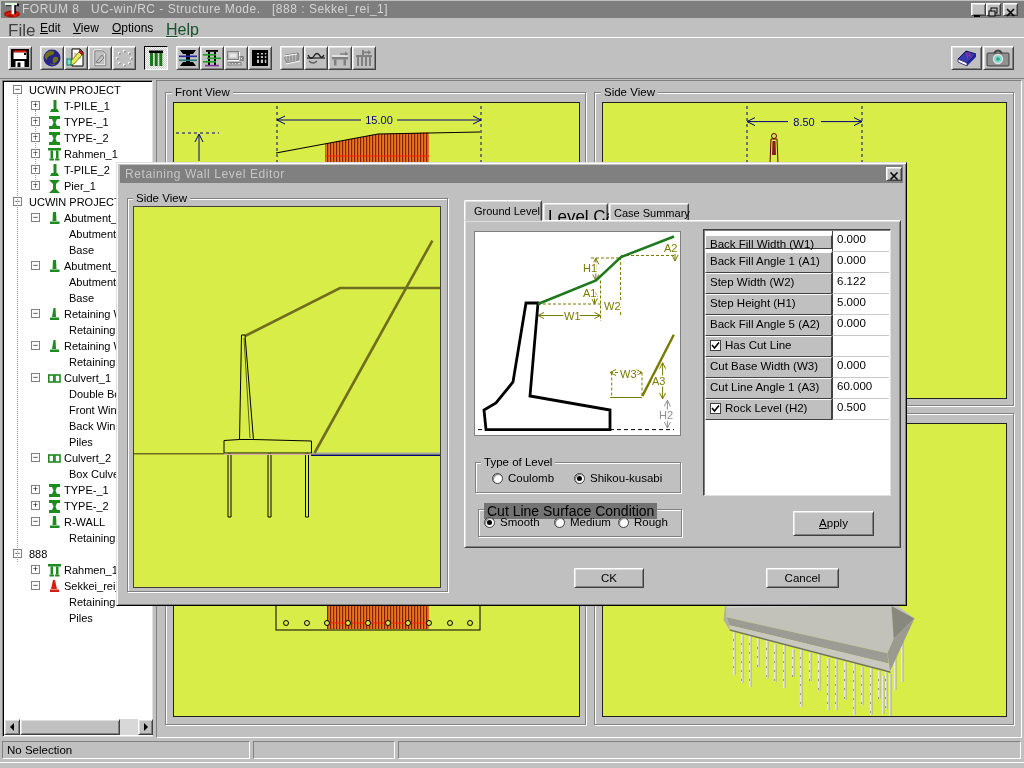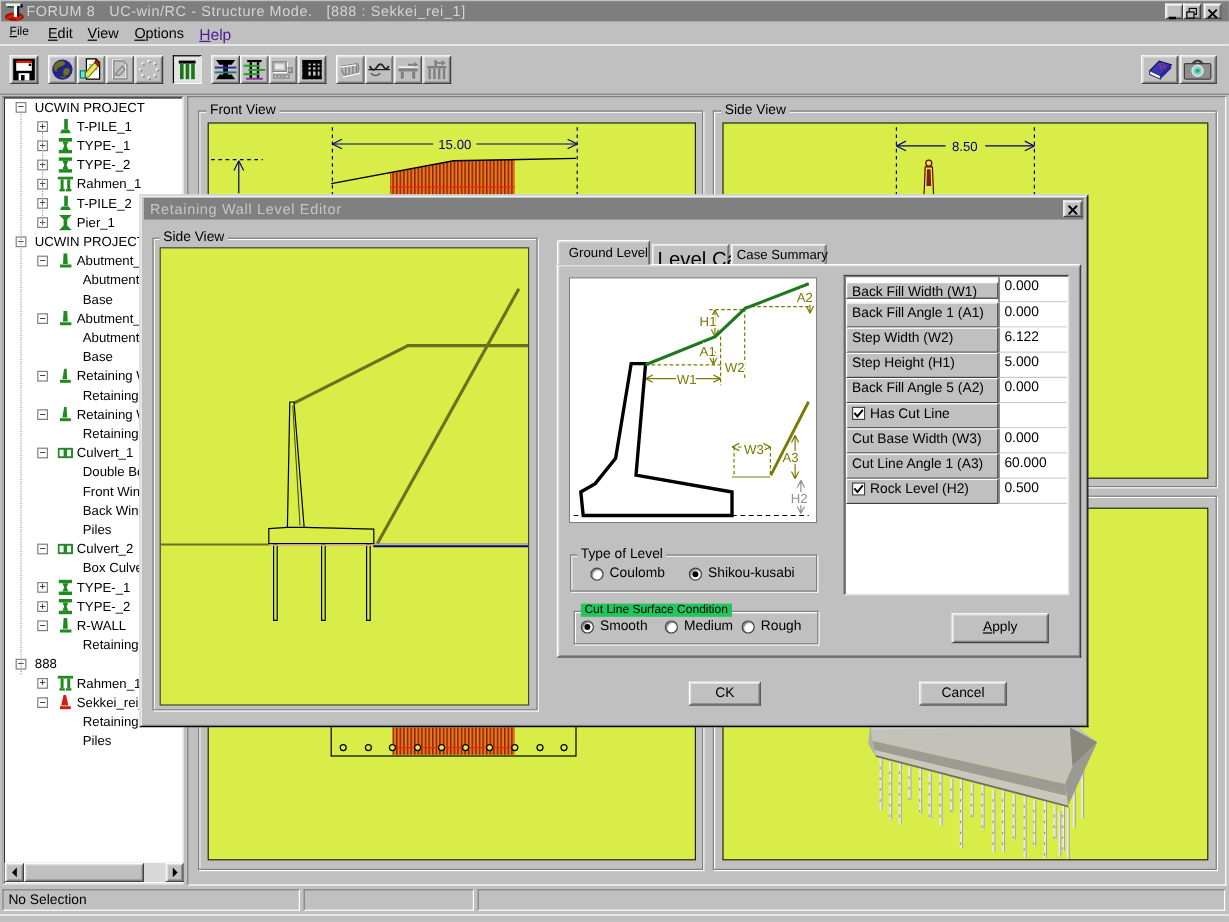--- a/index.html
+++ b/index.html
@@ -31,25 +31,25 @@
     </svg></div>
 <div class="abs tb" style="left:986px;top:3px;width:15px;height:13px"><svg width="13" height="11">
       <rect x="4" y="1" width="6" height="5" fill="none" stroke="#000"></rect>
       <rect x="2" y="4" width="6" height="5" fill="#c0c0c0" stroke="#000"></rect>
     </svg></div>
 <div class="abs tb" style="left:1003px;top:3px;width:15px;height:13px"><svg width="13" height="11">
       <path d="M3 2 L10 9 M10 2 L3 9" stroke="#000" stroke-width="1.6"></path>
     </svg></div>
 
 <div class="abs" style="left:0;top:18px;width:1024px;height:19px;background:#c0c0c0"></div>
-<div class="abs" style="left:8px;top:21px;font-size:10px;color:#000000"><u>F</u>ile</div>
+<div class="abs" style="left:8px;top:21px;font-size:17px;color:#404040"><u>F</u>ile</div>
 <div class="abs" style="left:40px;top:21px;font-size:12px;color:#000"><u>E</u>dit</div>
 <div class="abs" style="left:73px;top:21px;font-size:12px;color:#000"><u>V</u>iew</div>
 <div class="abs" style="left:112px;top:21px;font-size:12px;color:#000"><u>O</u>ptions</div>
-<div class="abs" style="left:166px;top:21px;font-size:13px;color:#4c1d95"><u>H</u>elp</div>
+<div class="abs" style="left:166px;top:21px;font-size:16px;color:#14532d"><u>H</u>elp</div>
 
 <div class="abs" style="left:0;top:37px;width:1024px;height:41px;background:#c0c0c0;border-top:1px solid #fff"></div>
 
 <div class="abs tb" style="left:8px;top:46px;width:24px;height:24px"><svg width="22" height="22">
       <rect x="2" y="2" width="18" height="18" fill="#000"></rect>
       <rect x="4.5" y="3.5" width="13" height="2" fill="#e02000"></rect>
       <rect x="4.5" y="5.5" width="13" height="6.5" fill="#fff"></rect>
       <rect x="15" y="6" width="2" height="2" fill="#000"></rect>
       <rect x="6.5" y="14" width="9" height="6" fill="#fff"></rect>
       <rect x="8.5" y="15.5" width="3" height="4.5" fill="#000"></rect>
@@ -613,24 +613,24 @@
   </div>
 
 <div class="abs gbox" style="left:475px;top:462px;width:206px;height:31px;z-index:5"></div>
 <div class="abs" style="left:481px;top:456px;background:#c0c0c0;padding:0 3px;font-size:11.5px;z-index:6">Type of Level</div>
 <div class="radio abs" style="left:492px;top:473px;z-index:6"></div>
 <div class="abs" style="left:508px;top:472px;font-size:11.5px;z-index:6">Coulomb</div>
 <div class="radio sel abs" style="left:574px;top:473px;z-index:6"></div>
 <div class="abs" style="left:590px;top:472px;font-size:11.5px;z-index:6">Shikou-kusabi</div>
 
 <div class="abs gbox" style="left:478px;top:509px;width:204px;height:28px;z-index:5"></div>
-<div class="abs" style="left:484px;top:503px;background:#22c55e;padding:0 3px;font-size:10px;z-index:6">Cut Line Surface Condition</div>
+<div class="abs" style="left:484px;top:503px;background:#737373;padding:0 3px;font-size:14px;z-index:6">Cut Line Surface Condition</div>
 <div class="radio sel abs" style="left:484px;top:517px;z-index:6"></div>
 <div class="abs" style="left:500px;top:516px;font-size:11.5px;z-index:6">Smooth</div>
 <div class="radio abs" style="left:554px;top:517px;z-index:6"></div>
 <div class="abs" style="left:570px;top:516px;font-size:11.5px;z-index:6">Medium</div>
 <div class="radio abs" style="left:618px;top:517px;z-index:6"></div>
 <div class="abs" style="left:634px;top:516px;font-size:11.5px;z-index:6">Rough</div>
 
 <div class="abs btn" style="left:793px;top:511px;width:81px;height:25px;line-height:23px;z-index:6"><u>A</u>pply</div>
 
-<div class="abs btn" style="left:574px;top:568px;width:60px;height:20px;line-height:18px;z-index:6">CK</div>
+<div class="abs btn" style="left:574px;top:568px;width:70px;height:20px;line-height:18px;z-index:6">CK</div>
 <div class="abs btn" style="left:766px;top:568px;width:73px;height:20px;line-height:18px;z-index:6">Cancel</div>
 
 </body></html>

